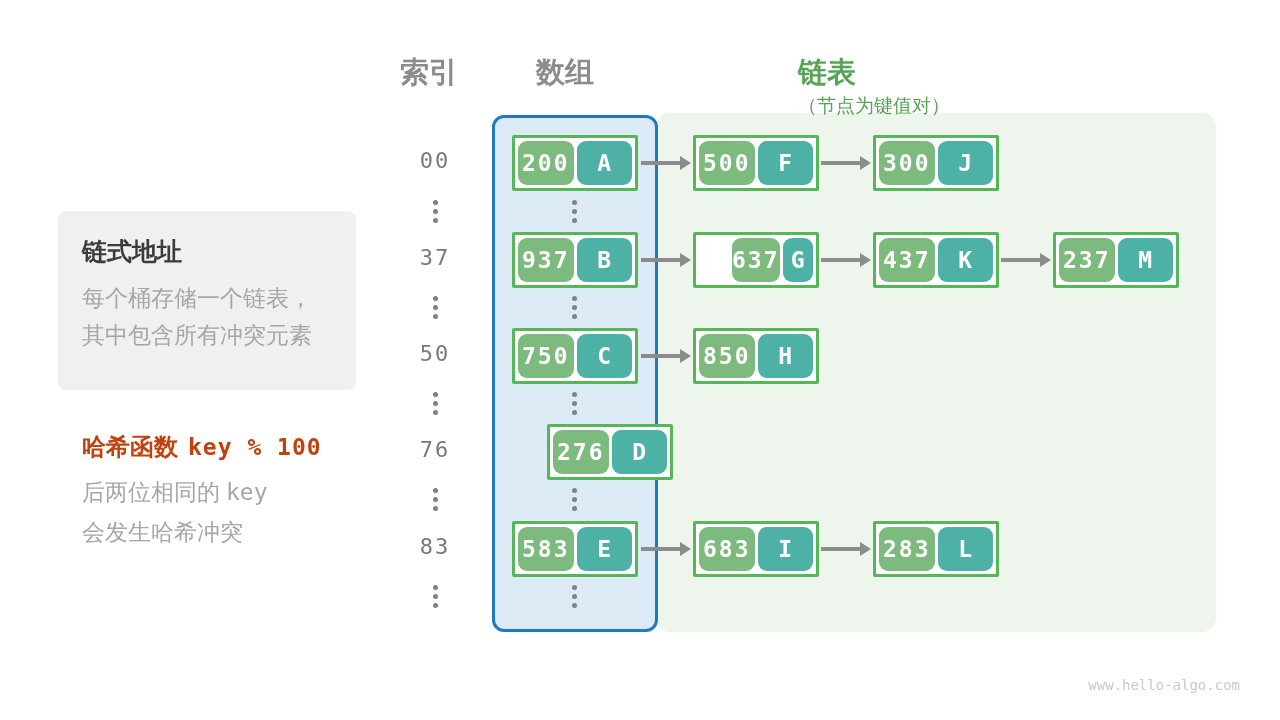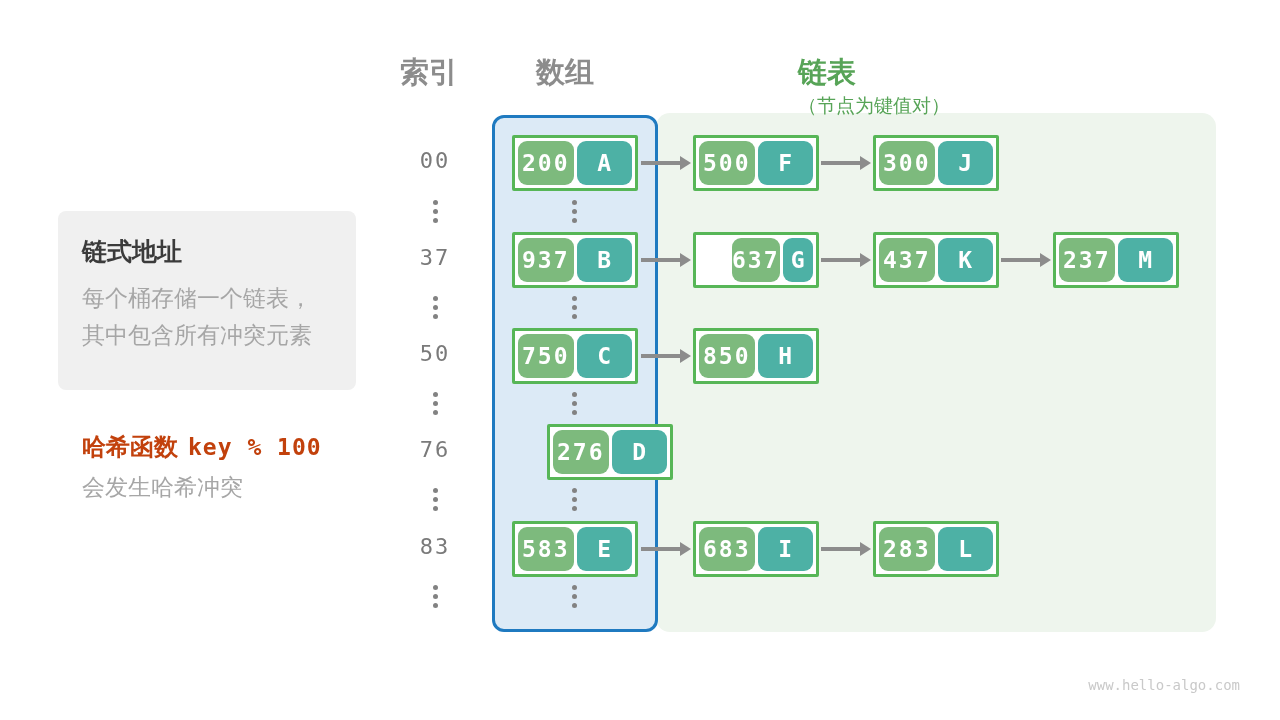--- a/index.html
+++ b/index.html
@@ -78,20 +78,23 @@
     <p>
       <span>每个桶存储一个链表，</span><br>
       <span>其中包含所有冲突元素</span>
     </p>
   </div>
 
   <div class="hash-note">
     <div class="hash-line1">
       <span>哈希函数</span><span class="code">key % 100</span>
     </div>
+    <div class="hash-line2">
+      <span>后两位相同的</span><span class="code">key</span>
+    </div>
     <div class="hash-line3">会发生哈希冲突</div>
   </div>
 
   <div class="idx" style="top:148px;">00</div>
   <div class="idx" style="top:245px;">37</div>
   <div class="idx" style="top:341px;">50</div>
   <div class="idx" style="top:437px;">76</div>
   <div class="idx" style="top:534px;">83</div>
 
   <div class="vdots" style="left:432px;top:200px;">

